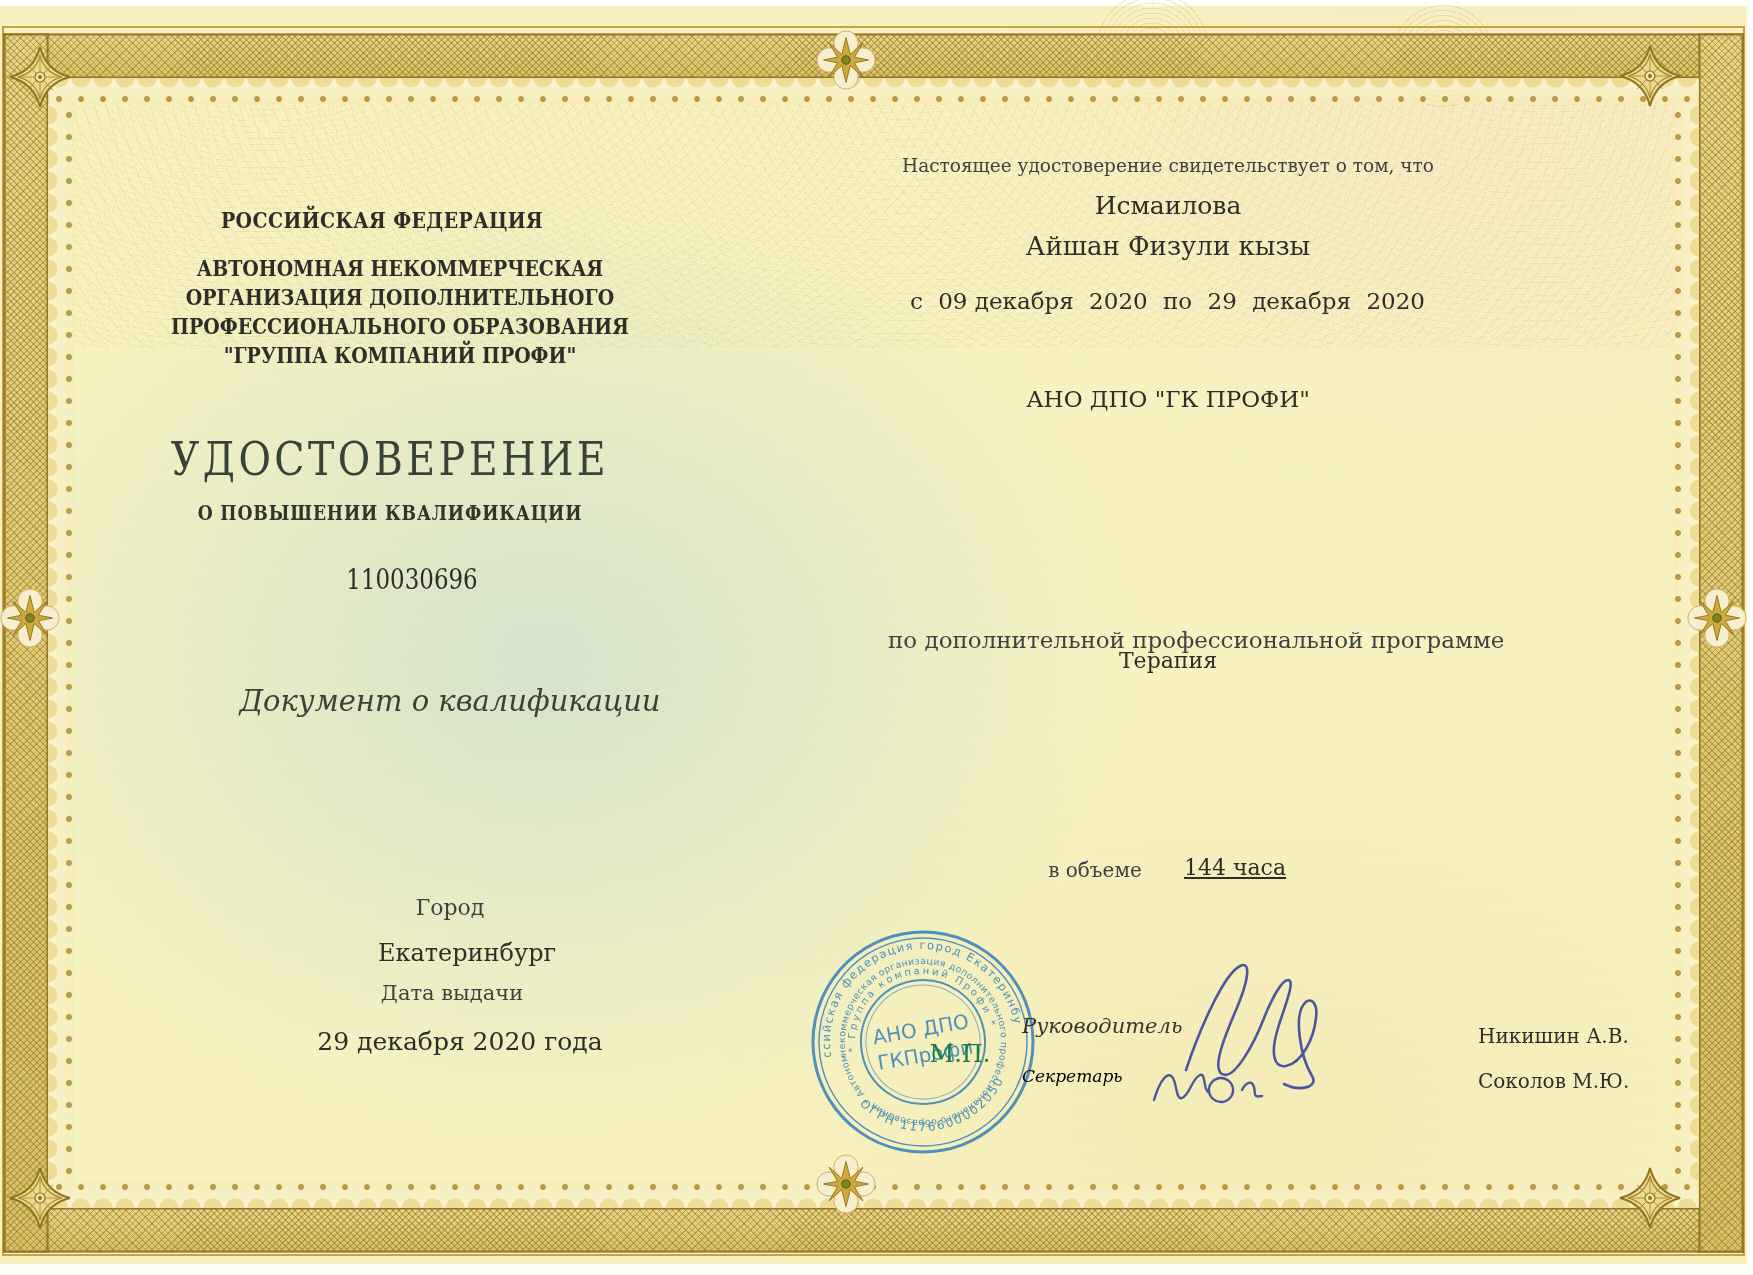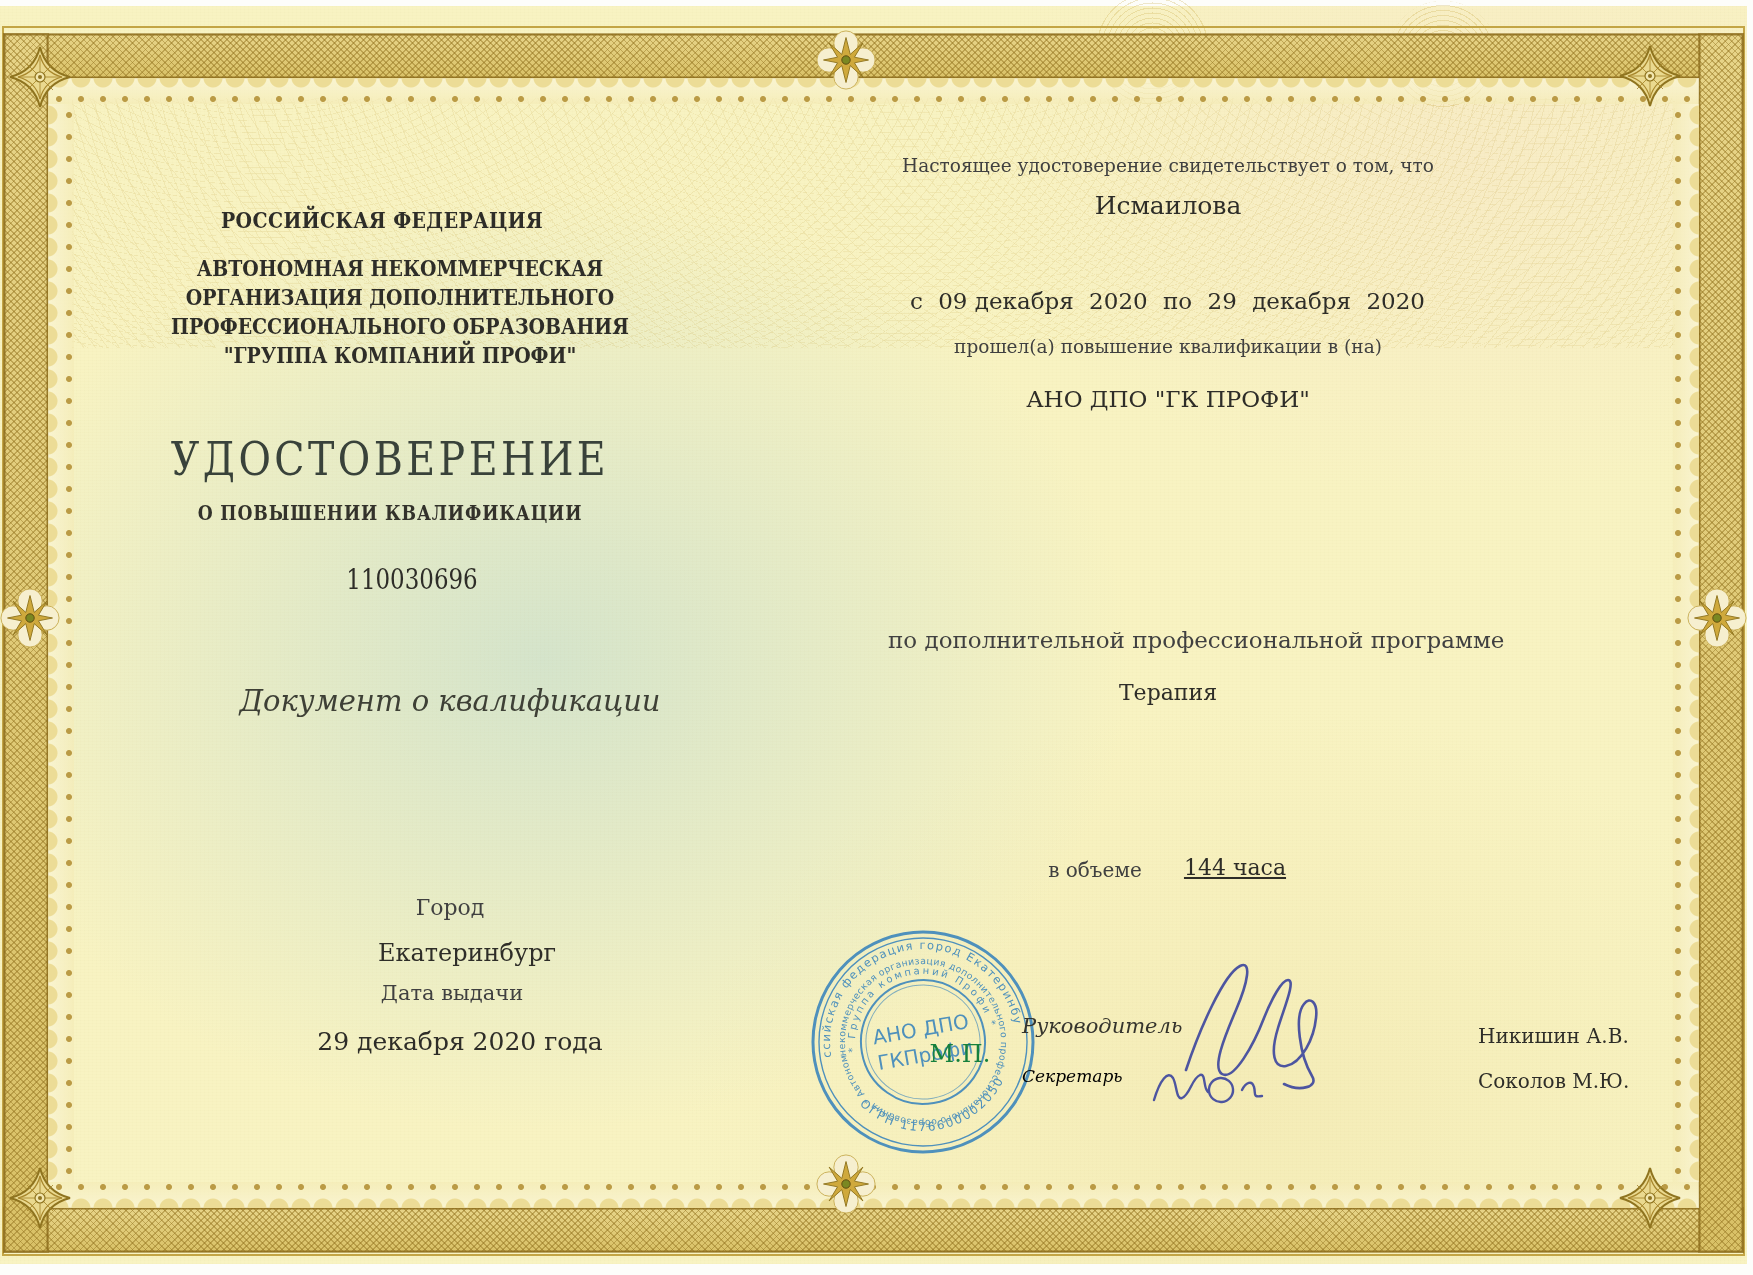--- a/index.html
+++ b/index.html
@@ -178,36 +178,36 @@
   <div class="t" style="left:132px; top:564px; width:560px; font-size:27px; transform:scaleX(.85);">110030696</div>
   <div class="t ital" style="left:170px; top:684px; width:560px; font-size:29px; color:#3e4036;">Документ о квалификации</div>
 
   <div class="t lbl" style="left:170px; top:895px; width:560px; font-size:22px;">Город</div>
   <div class="t" style="left:187px; top:939px; width:560px; font-size:24px;">Екатеринбург</div>
   <div class="t lbl" style="left:172px; top:981px; width:560px; font-size:21px;">Дата выдачи</div>
   <div class="t" style="left:180px; top:1027px; width:560px; font-size:25px;">29 декабря 2020 года</div>
 
   <div class="t lbl" style="left:888px; top:155px; width:560px; font-size:18.5px;">Настоящее удостоверение свидетельствует о том, что</div>
   <div class="t" style="left:888px; top:191px; width:560px; font-size:25px;">Исмаилова</div>
+  <div class="t" style="left:888px; top:231px; width:560px; font-size:26px;">Айшан Физули кызы</div>
 
   <div class="t period" style="left:910px; top:288px; width:515px; font-size:23px;">
     <span>с</span>
     <span>09 декабря</span>
     <span>2020</span>
     <span>по</span>
     <span>29</span>
     <span>декабря</span>
     <span>2020</span>
   </div>
 
-  <div class="t lbl" style="left:888px; top:336px; width:560px; font-size:18.5px;">прошел(а) повышение квалификации в (на)</div>
   <div class="t" style="left:888px; top:386px; width:560px; font-size:23px;">АНО ДПО "ГК ПРОФИ"</div>
 
   <div class="t lbl" style="left:888px; top:627px; width:560px; font-size:23px;">по дополнительной профессиональной программе</div>
-  <div class="t" style="left:888px; top:680px; width:560px; font-size:22px;">Терапия</div>
+  <div class="t" style="left:888px; top:648px; width:560px; font-size:22px;">Терапия</div>
 
   <div class="t lbl" style="left:1020px; top:858px; width:150px; font-size:20px;">в объеме</div>
   <div class="t" style="left:1170px; top:855px; width:130px; font-size:22px;text-decoration:underline;">144 часа</div>
 
   <div class="t ital leftal" style="left:1022px; top:1014px; width:180px; font-size:21px; color:#35342d;">Руководитель</div>
   <div class="t ital leftal" style="left:1022px; top:1066px; width:180px; font-size:17px; color:#000000;">Секретарь</div>
   <div class="t leftal" style="left:1478px; top:1024px; width:170px; font-size:20px;">Никишин А.В.</div>
   <div class="t leftal" style="left:1478px; top:1069px; width:170px; font-size:20px;">Соколов М.Ю.</div>
 
   <div class="stamp-wrap" style="left:803px; top:922px; width:240px; height:240px; transform:rotate(-10deg); opacity:.92;">

